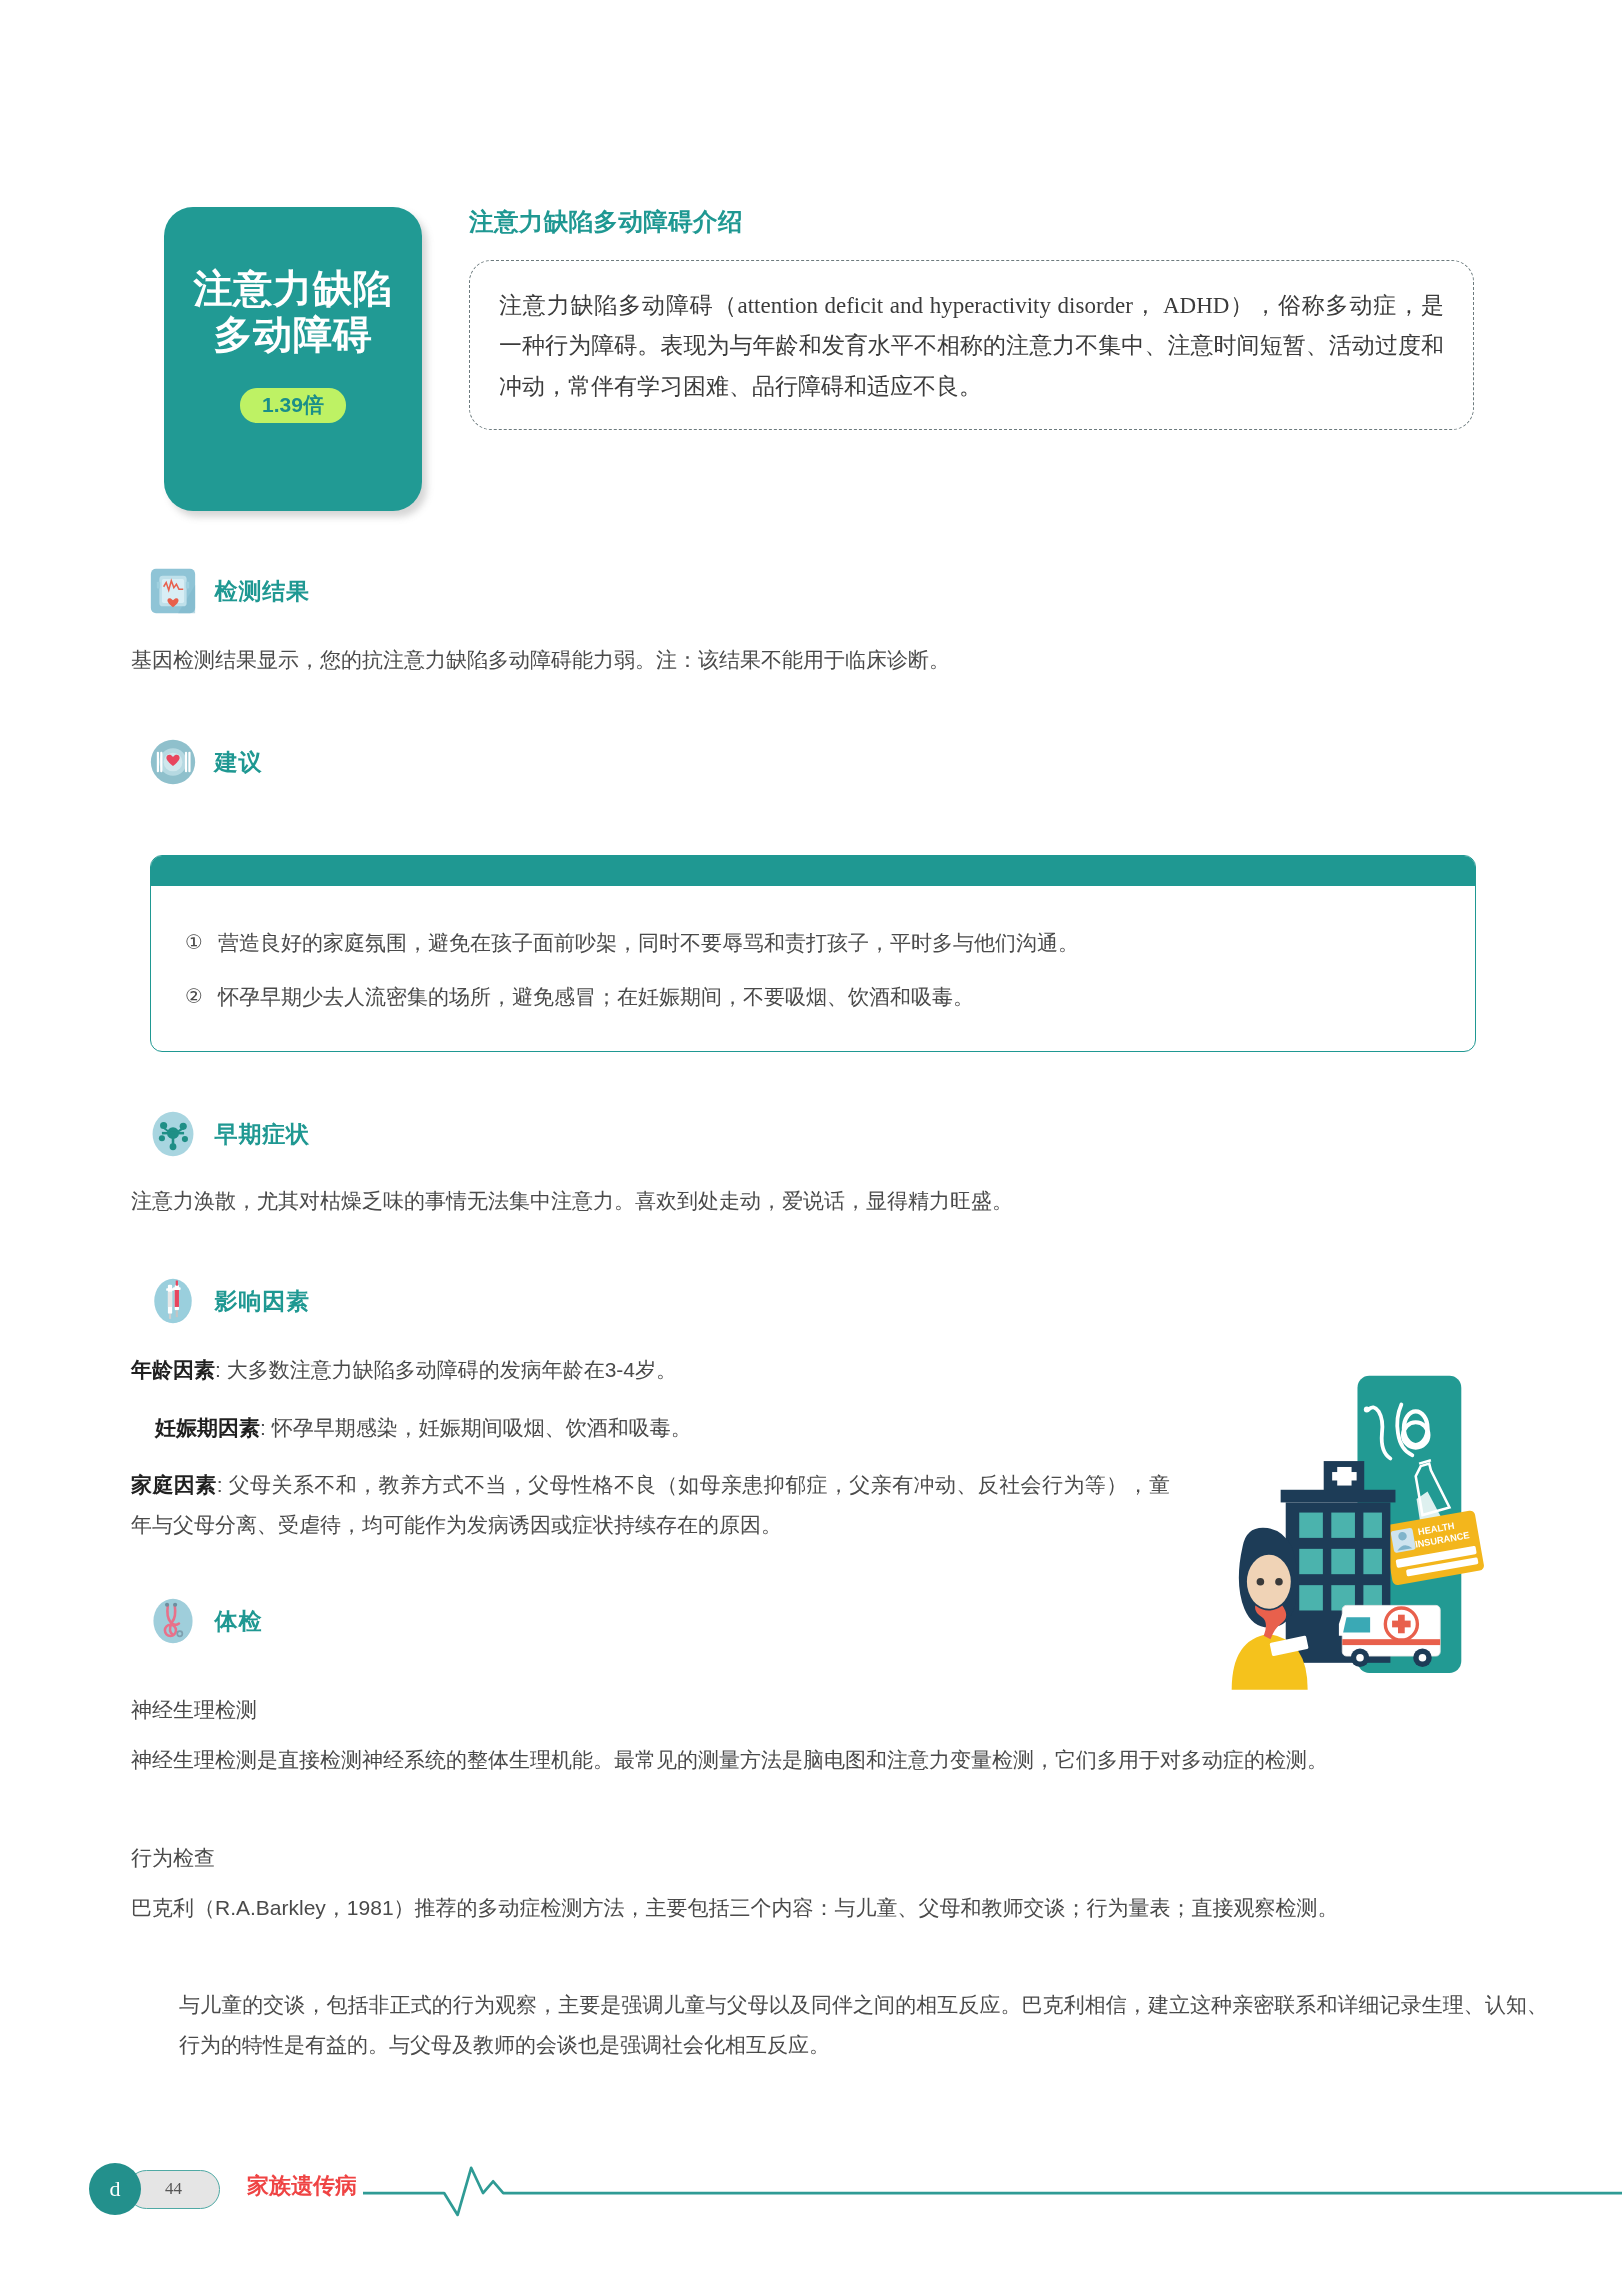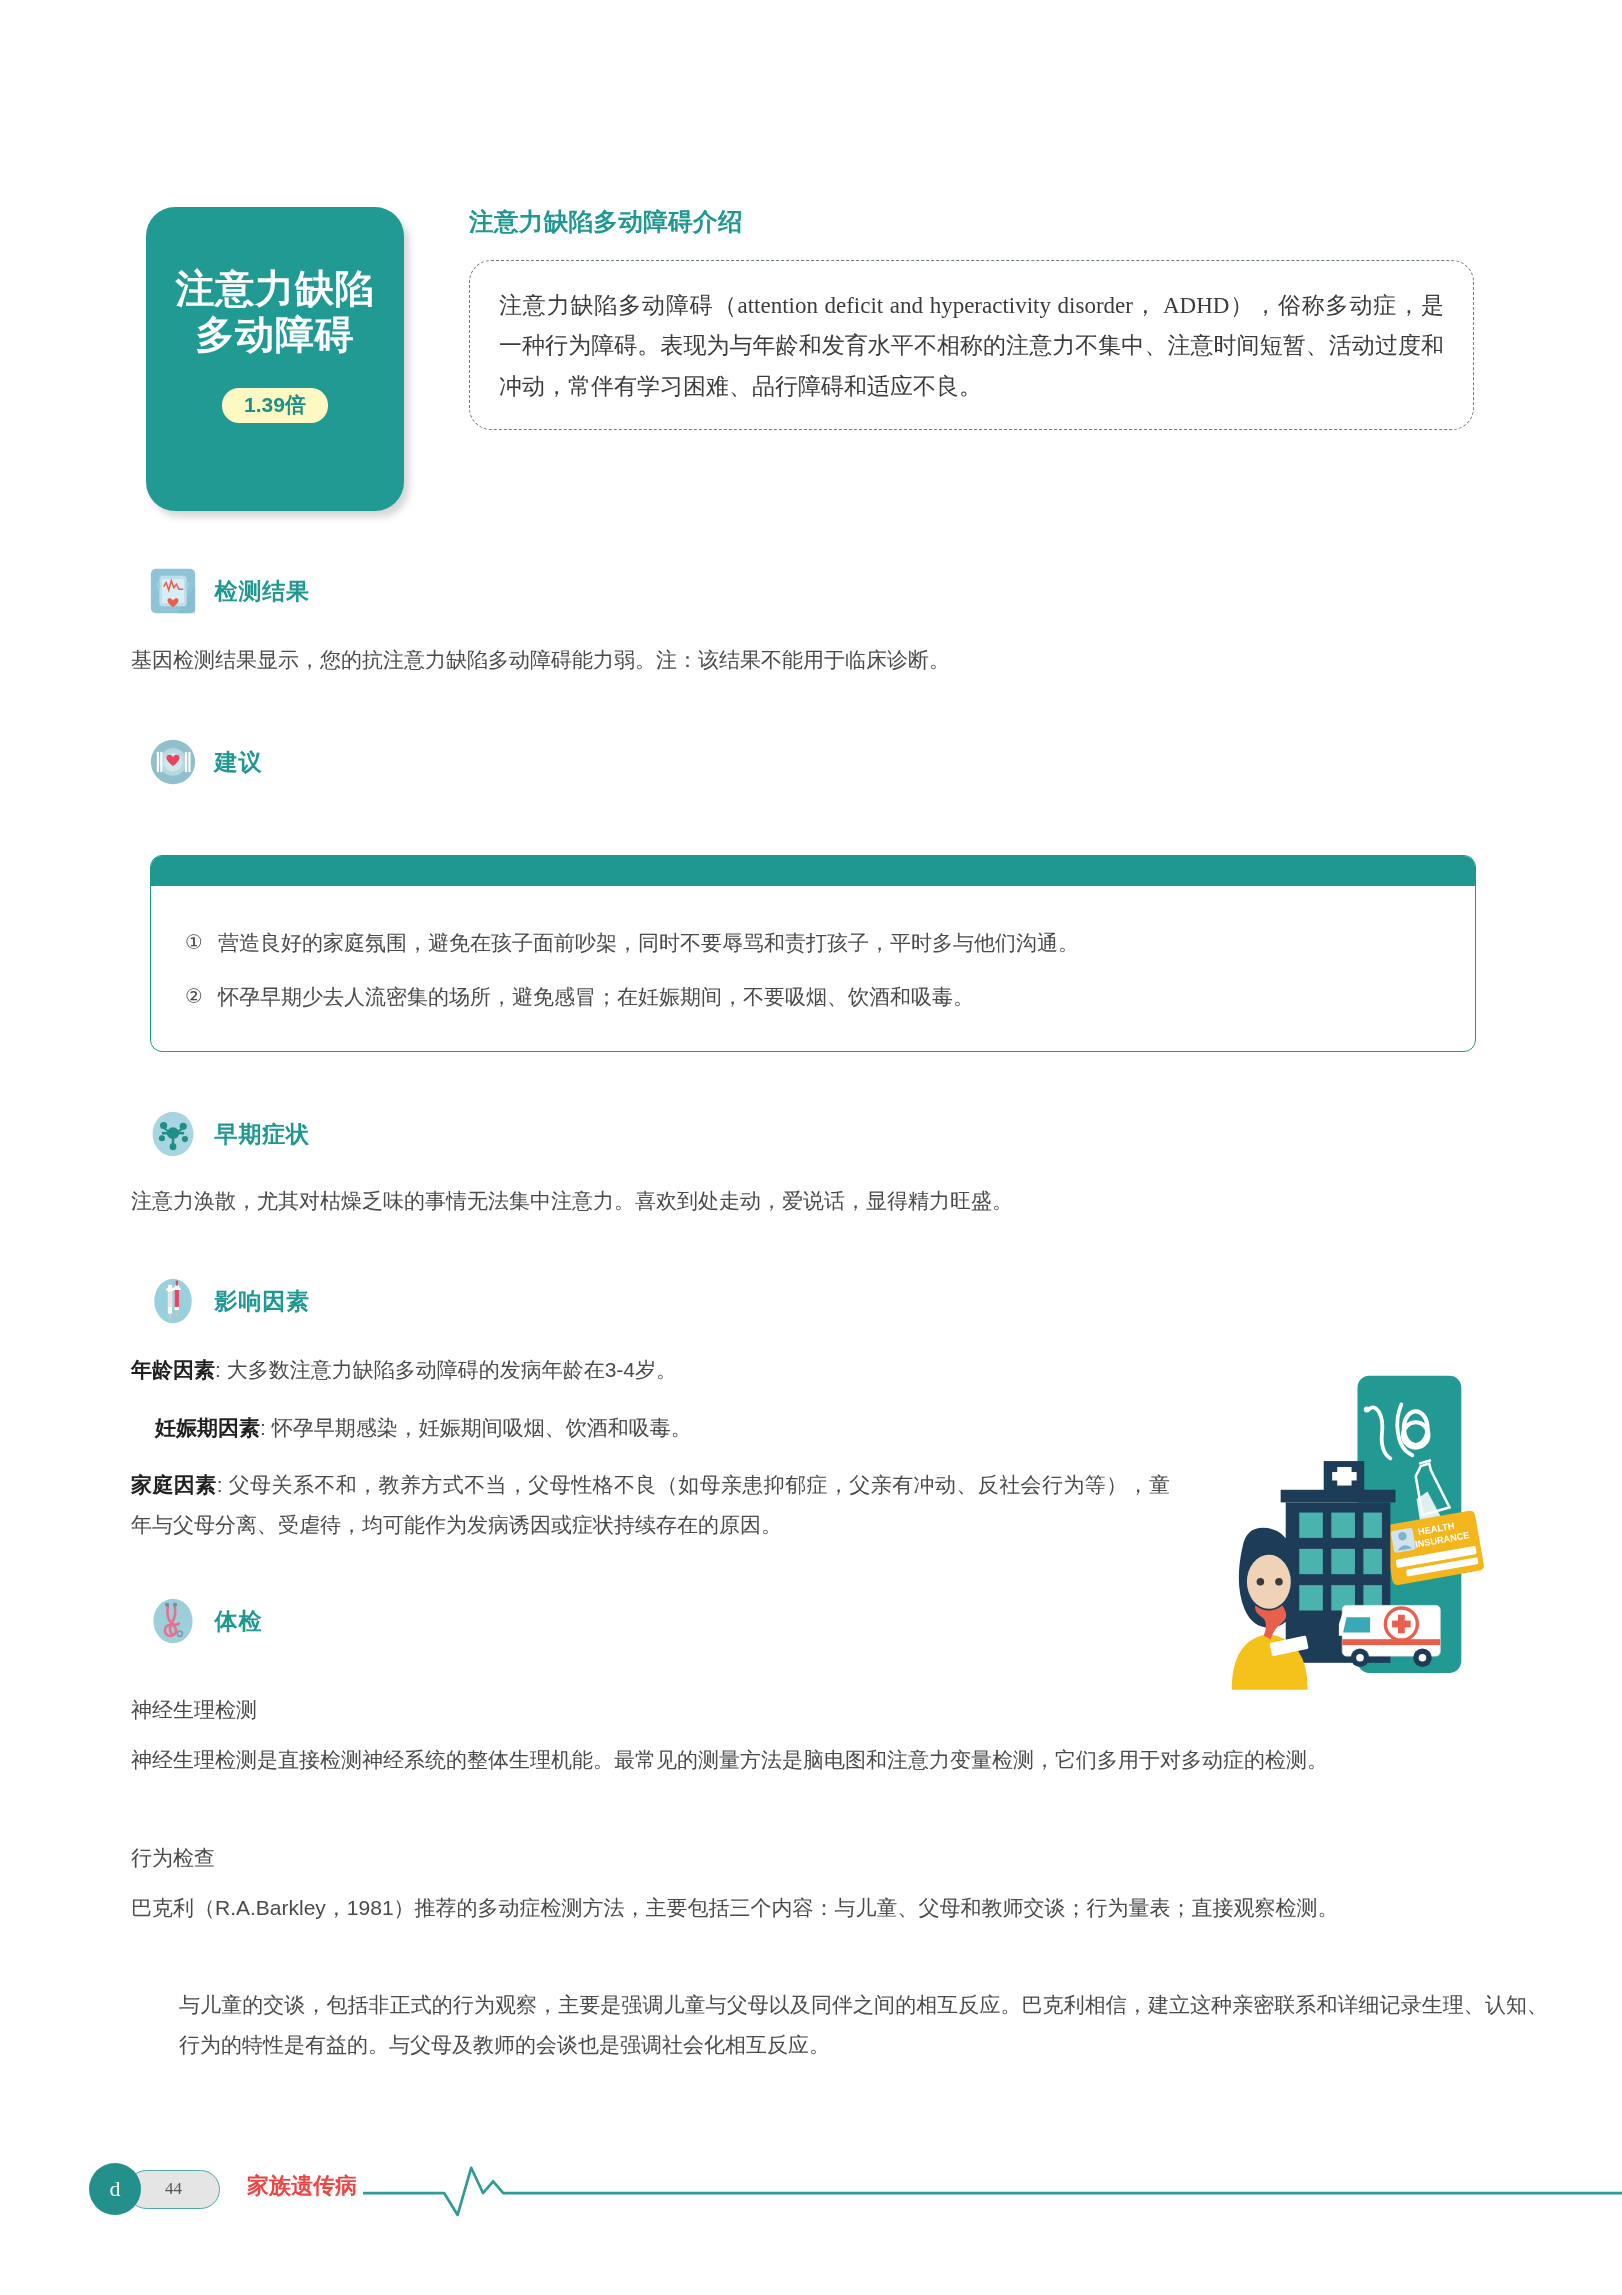--- a/index.html
+++ b/index.html
@@ -9,42 +9,42 @@
     font-family: "Liberation Sans", "DejaVu Sans", sans-serif;
   }
   body {
     width: 1622px;
     height: 2295px;
     position: relative;
     overflow: hidden;
   }
   .disease-card {
     position: absolute;
-    left: 146px; top: 207px;
+    left: 164px; top: 207px;
     width: 258px; height: 304px;
     background: #219a94;
     border-radius: 29px;
     box-shadow: 5px 6px 7.6px rgba(120,120,120,0.30);
     display: flex;
     flex-direction: column;
     align-items: center;
     justify-content: flex-start;
     padding-top: 59px;
   }
   .disease-card-title {
     color: #ffffff;
     font-size: 39px;
     font-weight: bold;
     line-height: 1.18;
     text-align: center;
     letter-spacing: 0.8px;
   }
   .disease-card-badge {
     margin-top: 30px;
-    background: #fef9c3;
+    background: #bef264;
     color: #1b8f89;
     font-size: 21px;
     font-weight: bold;
     border-radius: 17px;
     padding: 6px 22px 7.6px 22px;
     line-height: 1;
   }
 
   .intro-wrap {
     position: absolute;

